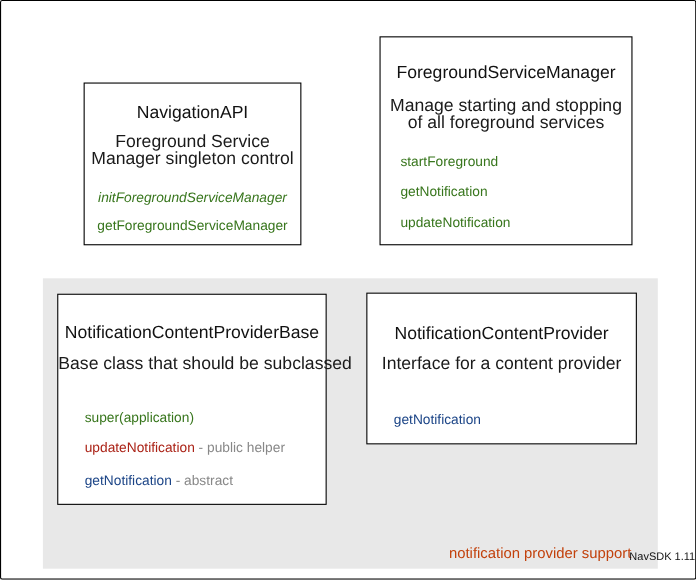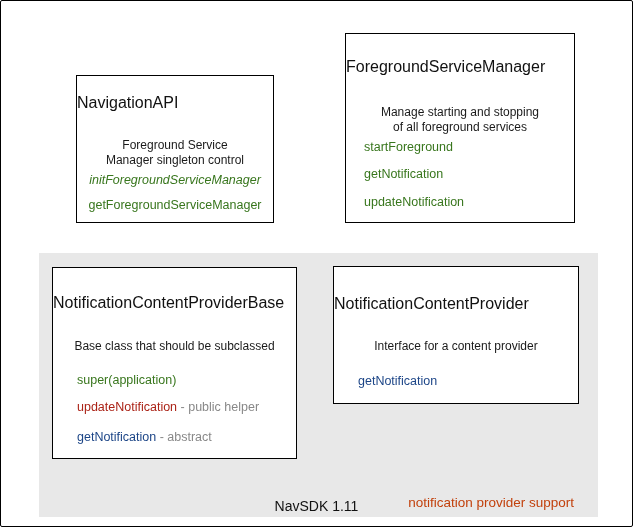--- a/index.html
+++ b/index.html
@@ -18,31 +18,31 @@
     border-radius: 2px;
     overflow: hidden;
   }
   .class-box {
     position: absolute;
     background: #ffffff;
     border: 1px solid var(--border-black, #000);
   }
   .box-title {
     position: absolute; left: 0; right: 0;
+    text-align: center;
     font-size: 16px; line-height: 20px;
     color: #111;
     white-space: nowrap;
   }
   .desc-line {
     position: absolute; left: 0; right: 0;
     text-align: center;
-    font-size: 12px; line-height: 15px;
+    font-size: 16px; line-height: 15px;
     color: #1a1a1a;
     white-space: nowrap;
-    margin-top: 16px;
   }
   .method {
     position: absolute;
     font-size: 12.5px; line-height: 15px;
     white-space: nowrap;
   }
   .method.centered { left: 0; right: 0; text-align: center; }
   .m-green { color: var(--method-green, #38761d); }
   .m-red   { color: var(--method-red, #ab2317); }
   .m-blue  { color: var(--method-blue, #1c4587); }
@@ -56,22 +56,22 @@
   .panel-caption {
     position: absolute;
     right: 24px; bottom: 6px;
     font-size: 13.5px; line-height: 16px;
     color: #c2410c;
     white-space: nowrap;
   }
   .footer-caption {
     position: absolute;
     left: 0; right: 0; top: 497px;
-    text-align: center;
-    font-size: 14px; line-height: 17px;
+    text-align: right;
+    font-size: 10px; line-height: 17px;
     color: #111;
   }
 
   
   #box-navigation-api { left: 75px; top: 74px; width: 198px; height: 148px; padding-left: 48px; }
   #box-navigation-api .box-title { top: 17px; }
   #box-navigation-api .desc-1 { top: 46px; }
   #box-navigation-api .desc-2 { top: 61px; }
   #box-navigation-api .m-1 { top: 97px; font-style: italic; }
   #box-navigation-api .m-2 { top: 122px; }

